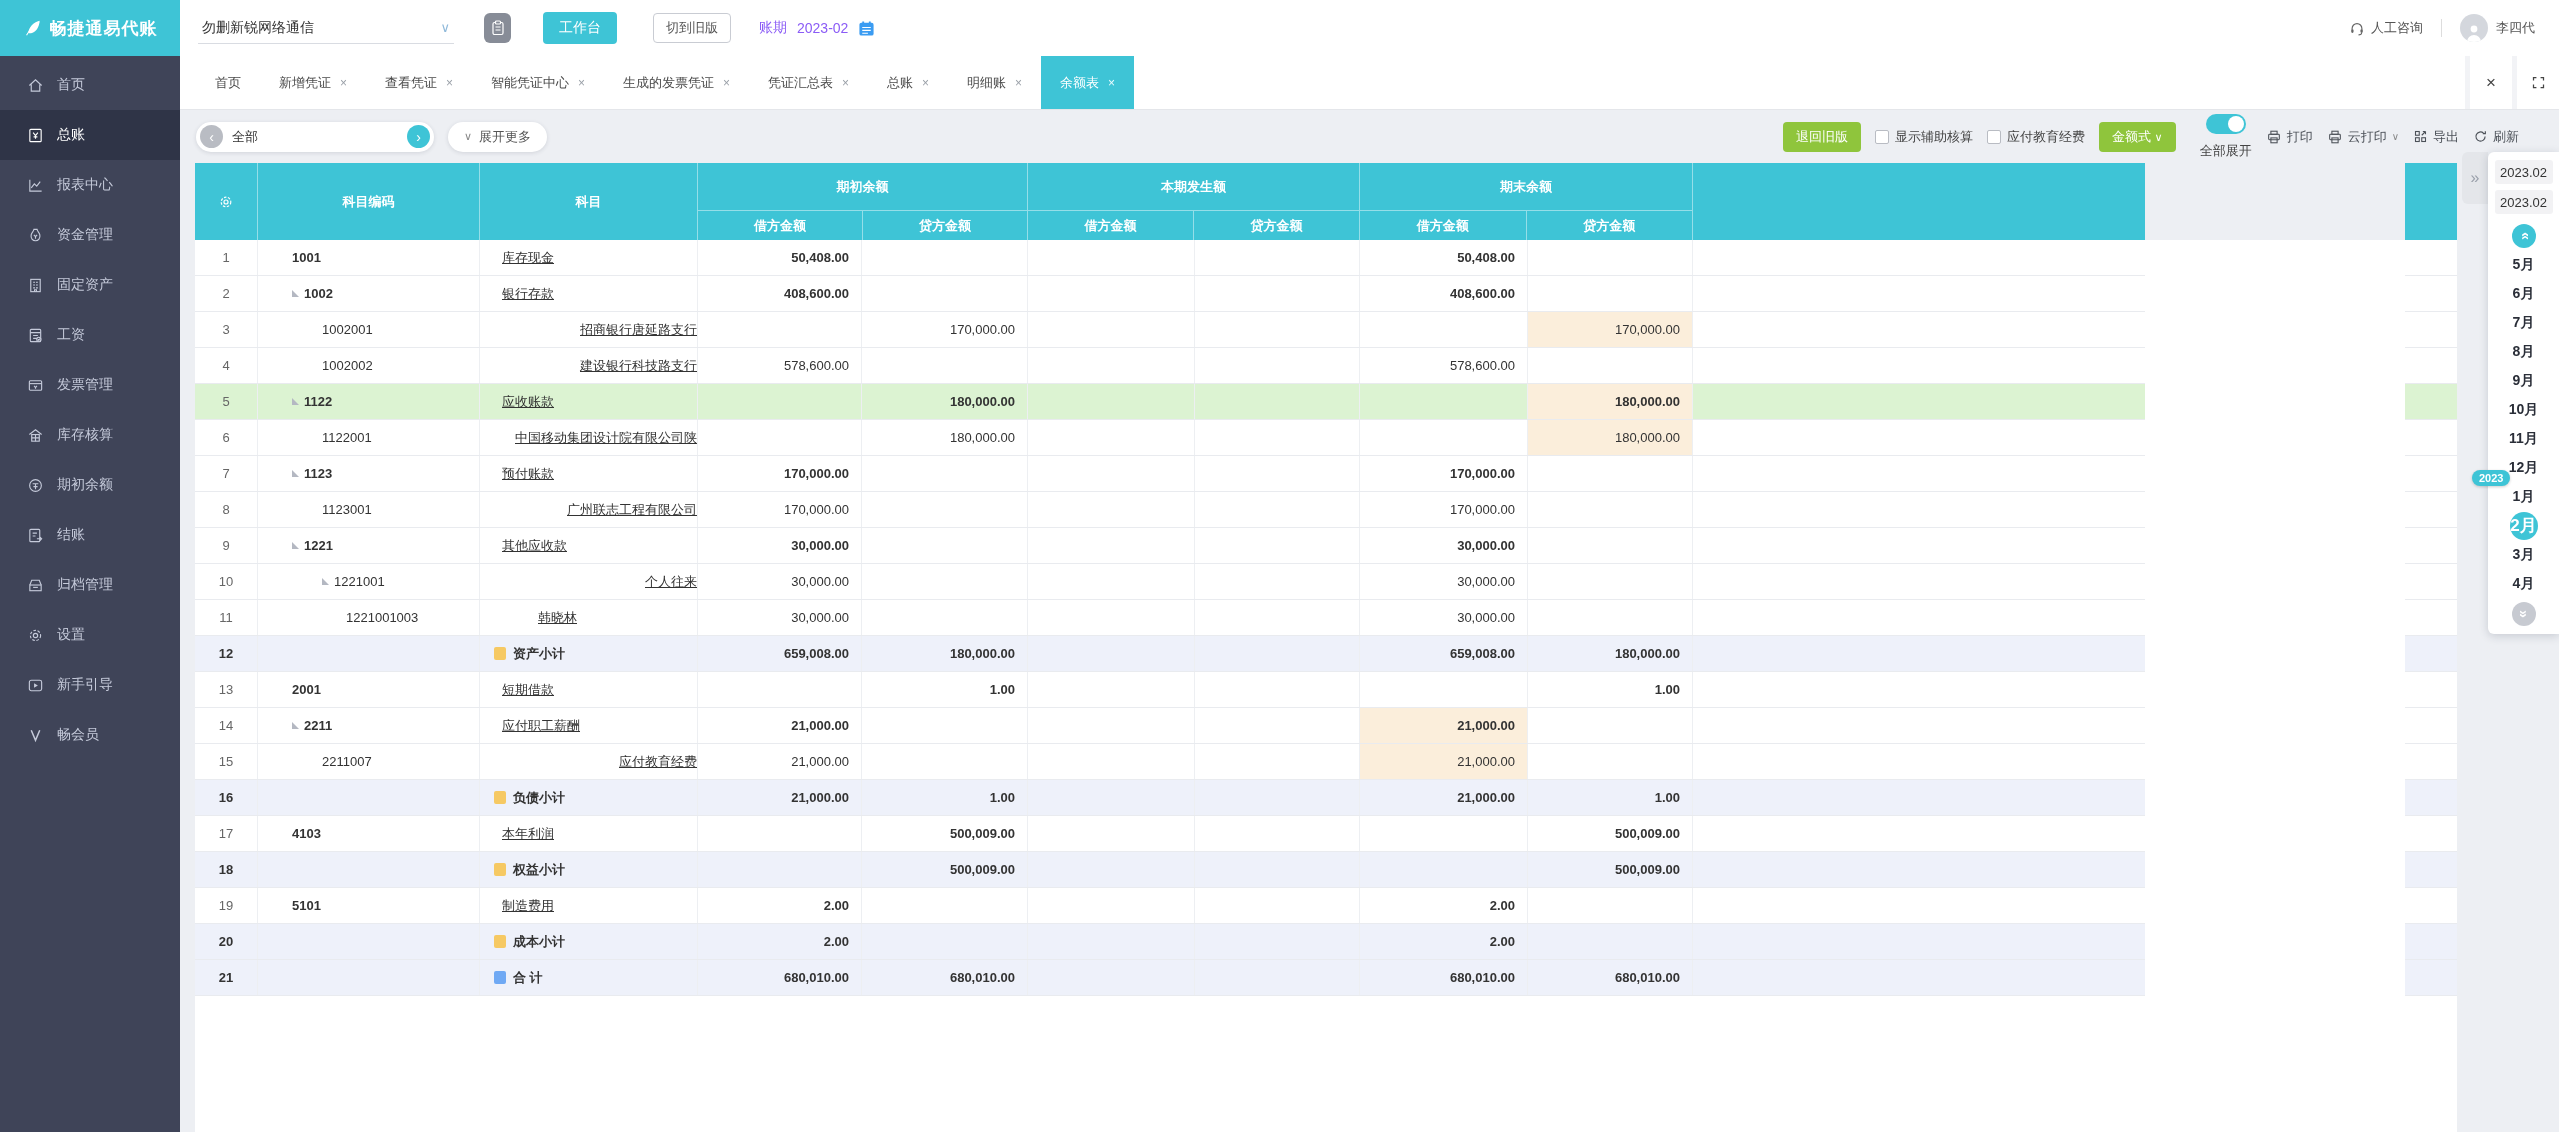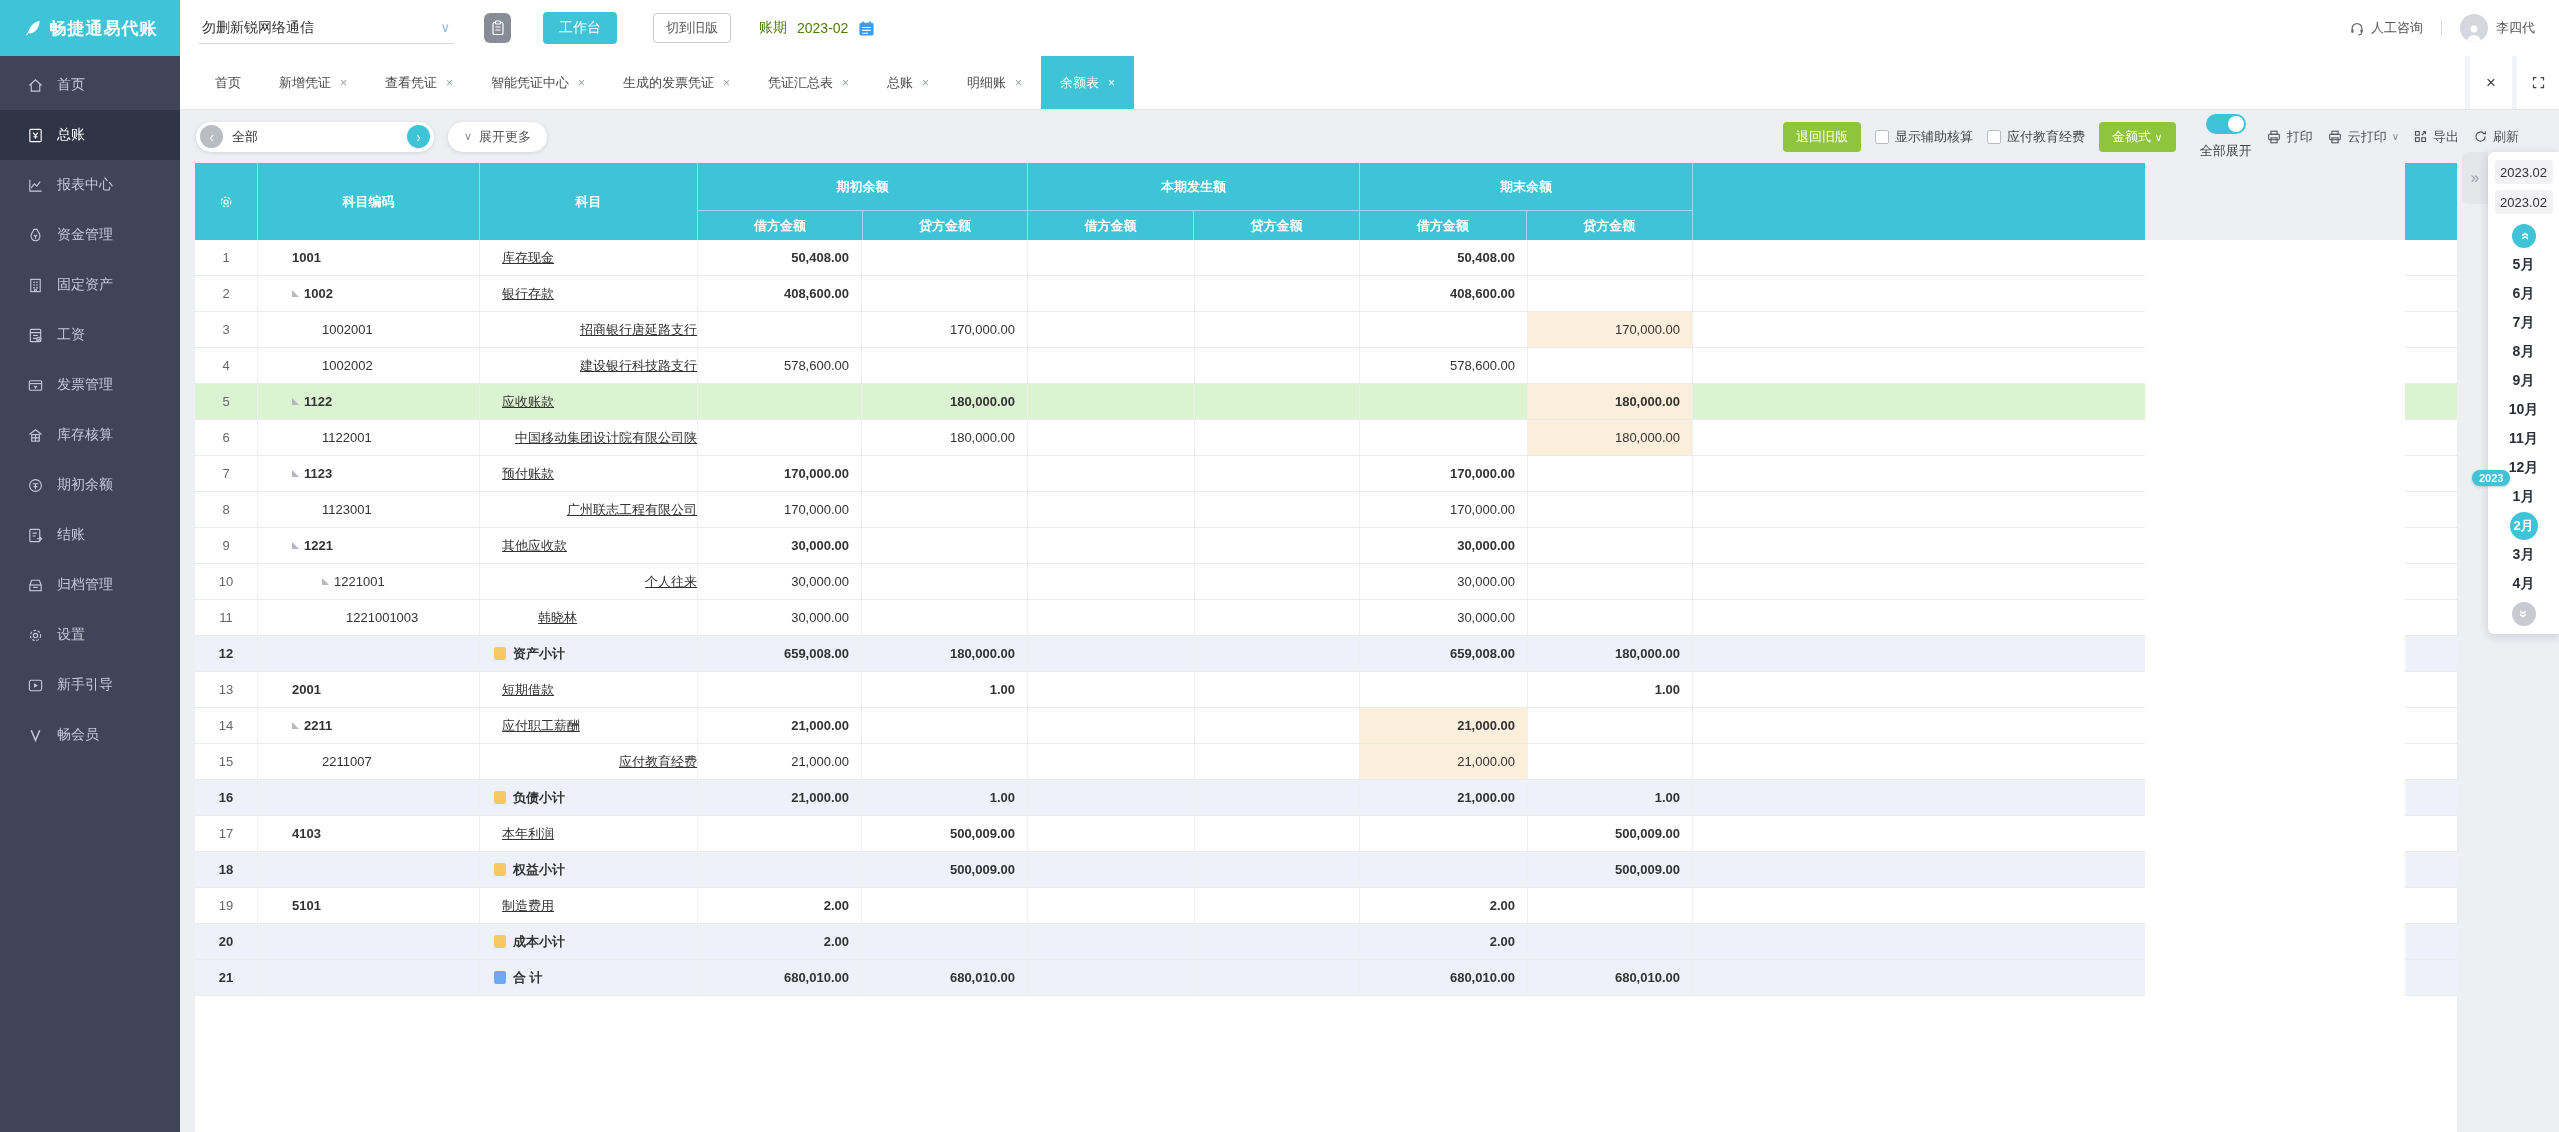--- a/index.html
+++ b/index.html
@@ -9,21 +9,21 @@
 
   
   .topbar { position:absolute; top:0; left:0; width:2559px; height:56px; background:#fff; display:flex; z-index:30; }
   .logo { width:180px; height:56px; background:#3EC4D6; color:#fff; display:flex; align-items:center; justify-content:center; gap:7px; font-size:17px; font-weight:700; letter-spacing:1px; }
   .topmain { flex:1; display:flex; align-items:center; padding:0 24px 0 18px; }
   .company { width:256px; display:flex; align-items:center; justify-content:space-between; border-bottom:1px solid #d9dce2; padding:6px 4px; font-size:14px; color:#333; cursor:pointer; }
   .company .chev { color:#8fb9da; font-size:13px; }
   .clipicon { margin-left:30px; width:27px; height:30px; background:#878c97; border-radius:6px; display:flex; align-items:center; justify-content:center; }
   .btn-cyan { margin-left:32px; background:#3EC4D6; color:#fff; border:none; height:32px; padding:0 16px; border-radius:4px; font-size:14px; cursor:pointer; }
   .btn-ghost { margin-left:36px; background:#fff; color:#555; border:1px solid #c9ccd3; height:30px; padding:0 12px; border-radius:4px; font-size:13px; cursor:pointer; }
-  .period { margin-left:28px; display:flex; align-items:center; gap:10px; font-size:14px; color:#4d7c0f; }
+  .period { margin-left:28px; display:flex; align-items:center; gap:10px; font-size:14px; color:#8b5cf6; }
   .tspacer { flex:1; }
   .consult { display:flex; align-items:center; gap:6px; color:#555; font-size:13px; cursor:pointer; }
   .topdiv { width:1px; height:18px; background:#ddd; margin:0 18px; }
   .avatar { width:28px; height:28px; border-radius:50%; background:#d4d7dd; display:flex; align-items:flex-end; justify-content:center; overflow:hidden; }
   .username { margin-left:8px; color:#555; font-size:13px; cursor:pointer; }
 
   
   .sidebar { position:absolute; top:56px; left:0; bottom:0; width:180px; background:#3F4458; padding-top:4px; z-index:20; }
   .side-item { height:50px; display:flex; align-items:center; gap:13px; padding-left:27px; color:#c5cada; font-size:14px; cursor:pointer; }
   .side-item.active { background:#2F3447; color:#fff; }
@@ -105,21 +105,21 @@
   .month-panel { position:absolute; right:0; top:152px; width:71px; background:#fff; border-radius:6px 0 0 6px; box-shadow:0 2px 10px rgba(30,40,60,.18); padding:8px 0 8px; z-index:41; }
   .mp-input { width:58px; height:24px; margin:0 auto 6px; background:#f2f2f4; border-radius:3px; font-size:13px; color:#333; display:flex; align-items:center; justify-content:center; cursor:pointer; }
   .mp-scroll { width:24px; height:24px; border-radius:50%; margin:10px auto 2px; display:flex; align-items:center; justify-content:center; color:#fff; cursor:pointer; }
   .mp-scroll.up { background:#3EC4D6; }
   .mp-scroll.down { background:#c7cad1; margin:4px auto 0; }
   .mp-scroll .g { display:inline-block; transform:rotate(-90deg); font-size:14px; font-weight:700; }
   .mp-scroll.down .g { transform:rotate(90deg); }
   .month-list { list-style:none; }
   .month-list li { height:29px; display:flex; align-items:center; justify-content:center; }
   .month-list .m { font-size:14px; font-weight:700; color:#2a2e38; cursor:pointer; }
-  .month-list .m.sel { width:28px; height:28px; border-radius:50%; background:#3EC4D6; color:#fff; display:flex; align-items:center; justify-content:center; font-size:13px; }
+  .month-list .m.sel { width:28px; height:28px; border-radius:50%; background:#3EC4D6; color:#fff; display:flex; align-items:center; justify-content:center; font-size:17px; }
   .year-badge { position:absolute; left:-16px; top:318px; background:#3EC4D6; color:#fff; font-size:11px; font-weight:700; padding:2px 7px; border-radius:9px; box-shadow:0 1px 3px rgba(0,0,0,.2); }
 </style>
 </head>
 <body>
 
 <div class="topbar">
   <div class="logo">
     <svg width="20" height="20" viewBox="0 0 18 18">
         <path d="M15 2.5 C9 4 5.5 8 4.7 13.6 C5.8 13.9 7 13.9 8.1 13.5 C12.3 12 14.6 8 15 2.5 Z" fill="#fff"></path>
         <path d="M3.2 15.5 C6 10.5 10 6.5 14.5 3.5" stroke="#fff" stroke-width="1" fill="none"></path>

